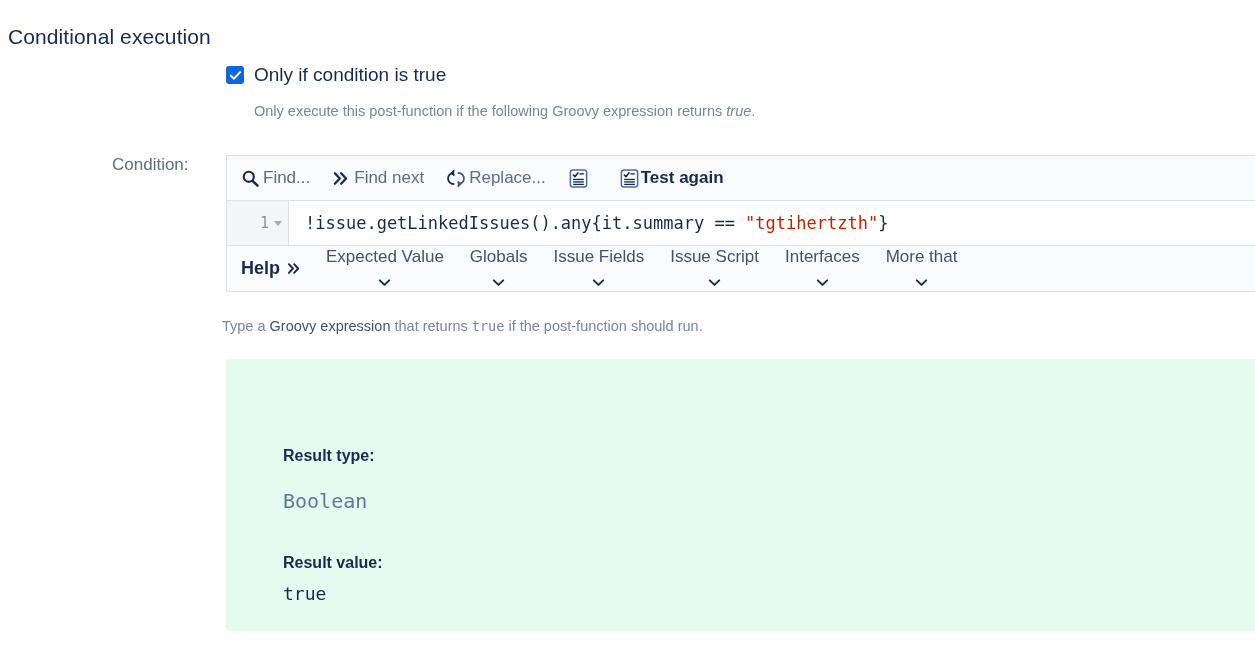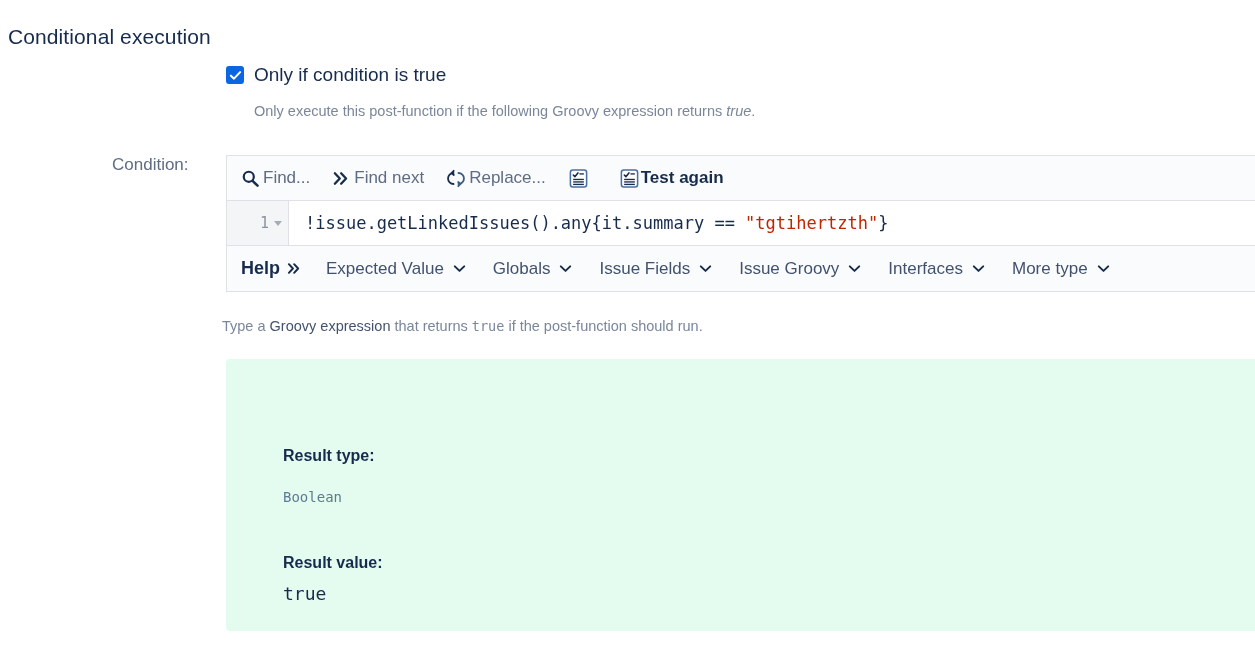--- a/index.html
+++ b/index.html
@@ -172,20 +172,21 @@
   }
   .help-item {
     display: flex;
     align-items: center;
     gap: 8px;
     font-size: 17px;
     color: #42526e;
     margin-right: 26px;
     white-space: nowrap;
     cursor: pointer;
+    flex-direction: column;
   }
   .chev { display: flex; flex: none; }
 
   
   .hint {
     position: absolute;
     left: 222px;
     top: 318px;
     font-size: 14.5px;
     color: #7a869a;
@@ -225,21 +226,21 @@
     font-size: 16px;
     font-weight: bold;
     color: #172b4d;
   }
   .result-type-label { top: 88px; }
   .result-type-value {
     position: absolute;
     left: 57px;
     top: 130px;
     font-family: "DejaVu Sans Mono", monospace;
-    font-size: 14px;
+    font-size: 20px;
     color: #5e7a93;
   }
   .result-value-label { top: 195px; }
   .result-value-value {
     position: absolute;
     left: 57px;
     top: 224px;
     font-family: "DejaVu Sans Mono", monospace;
     font-size: 18px;
     color: #172b4d;
@@ -369,39 +370,39 @@
     <div class="help-item">
       <span>Issue Fields</span>
       <span class="chev">
         <svg width="15" height="15" viewBox="0 0 16 16">
             <path d="M3 5.7 L8 10.5 L13 5.7" stroke="#172b4d" stroke-width="2.1" fill="none" stroke-linecap="round" stroke-linejoin="round"></path>
           </svg>
       </span>
     </div>
 
     <div class="help-item">
-      <span>Issue Groovy</span>
+      <span>Issue Script</span>
       <span class="chev">
         <svg width="15" height="15" viewBox="0 0 16 16">
             <path d="M3 5.7 L8 10.5 L13 5.7" stroke="#172b4d" stroke-width="2.1" fill="none" stroke-linecap="round" stroke-linejoin="round"></path>
           </svg>
       </span>
     </div>
 
     <div class="help-item">
       <span>Interfaces</span>
       <span class="chev">
         <svg width="15" height="15" viewBox="0 0 16 16">
             <path d="M3 5.7 L8 10.5 L13 5.7" stroke="#172b4d" stroke-width="2.1" fill="none" stroke-linecap="round" stroke-linejoin="round"></path>
           </svg>
       </span>
     </div>
 
     <div class="help-item">
-      <span>More type</span>
+      <span>More that</span>
       <span class="chev">
         <svg width="15" height="15" viewBox="0 0 16 16">
             <path d="M3 5.7 L8 10.5 L13 5.7" stroke="#172b4d" stroke-width="2.1" fill="none" stroke-linecap="round" stroke-linejoin="round"></path>
           </svg>
       </span>
     </div>
   </div>
 </div>
 
 <div class="hint"><span>Type a </span><span class="link">Groovy expression</span><span> that returns </span><span class="mono">true</span><span> if the post-function should run.</span></div>

